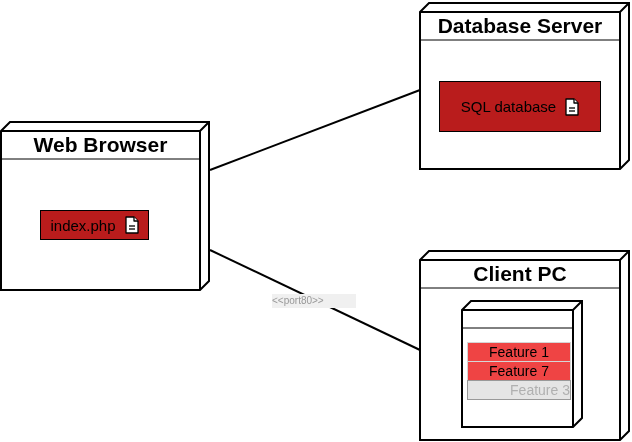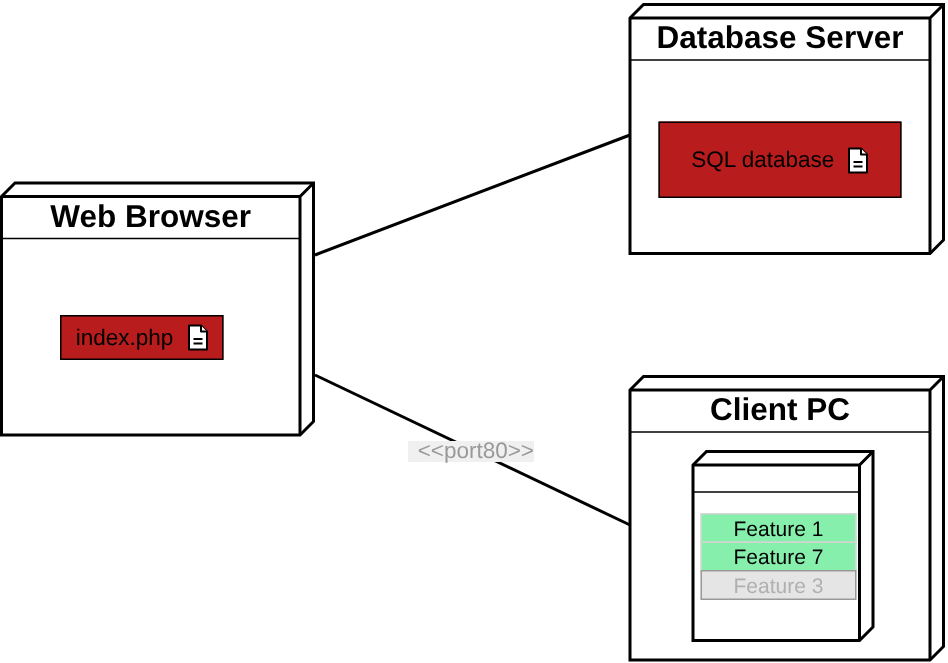--- a/index.html
+++ b/index.html
@@ -45,38 +45,39 @@
   .doc-icon path { fill: #ffffff; stroke: var(--stroke); stroke-width: 1.3; stroke-linejoin: round; }
   .doc-icon line { stroke: var(--stroke); stroke-width: 1.3; }
 
   .feature-list { position: absolute; left: 467px; top: 342px; width: 104px; }
   .feature-item {
     position: relative;
     height: 20px; line-height: 18px;
     margin-top: -1px;
     text-align: center;
     font-size: 14px; color: #000;
-    background: #86efac;
+    background: #ef4444;
     border: 1px solid var(--feature-item-border);
     z-index: 1;
   }
   .feature-item:first-child { margin-top: 0; }
   .feature-item.disabled {
     background: var(--feature-disabled-fill);
     border-color: var(--feature-disabled-border);
     color: var(--feature-disabled-text);
     z-index: 2;
+    text-align: right;
   }
 
   .edge-label {
     position: absolute;
     left: 272px; top: 294px;
     width: 84px; height: 14px; line-height: 14px;
-    text-align: right;
-    font-size: 15px;
+    text-align: left;
+    font-size: 10px;
     color: var(--edge-label-text);
     background: var(--edge-label-bg);
     z-index: 3;
   }
 </style>
 </head>
 <body>
 
 <div class="canvas">
 

